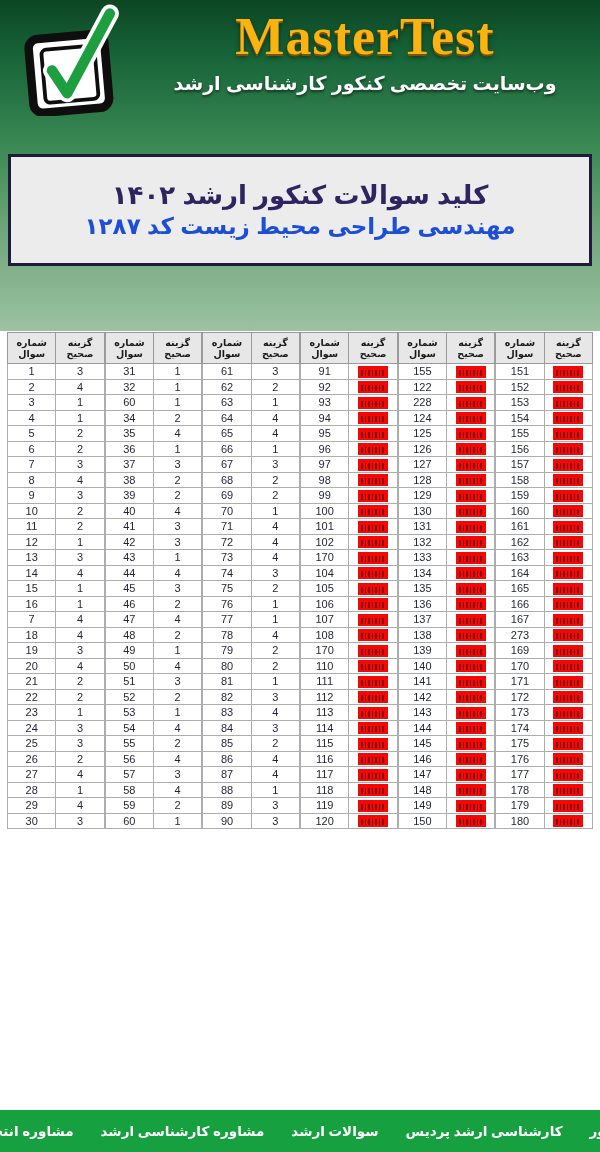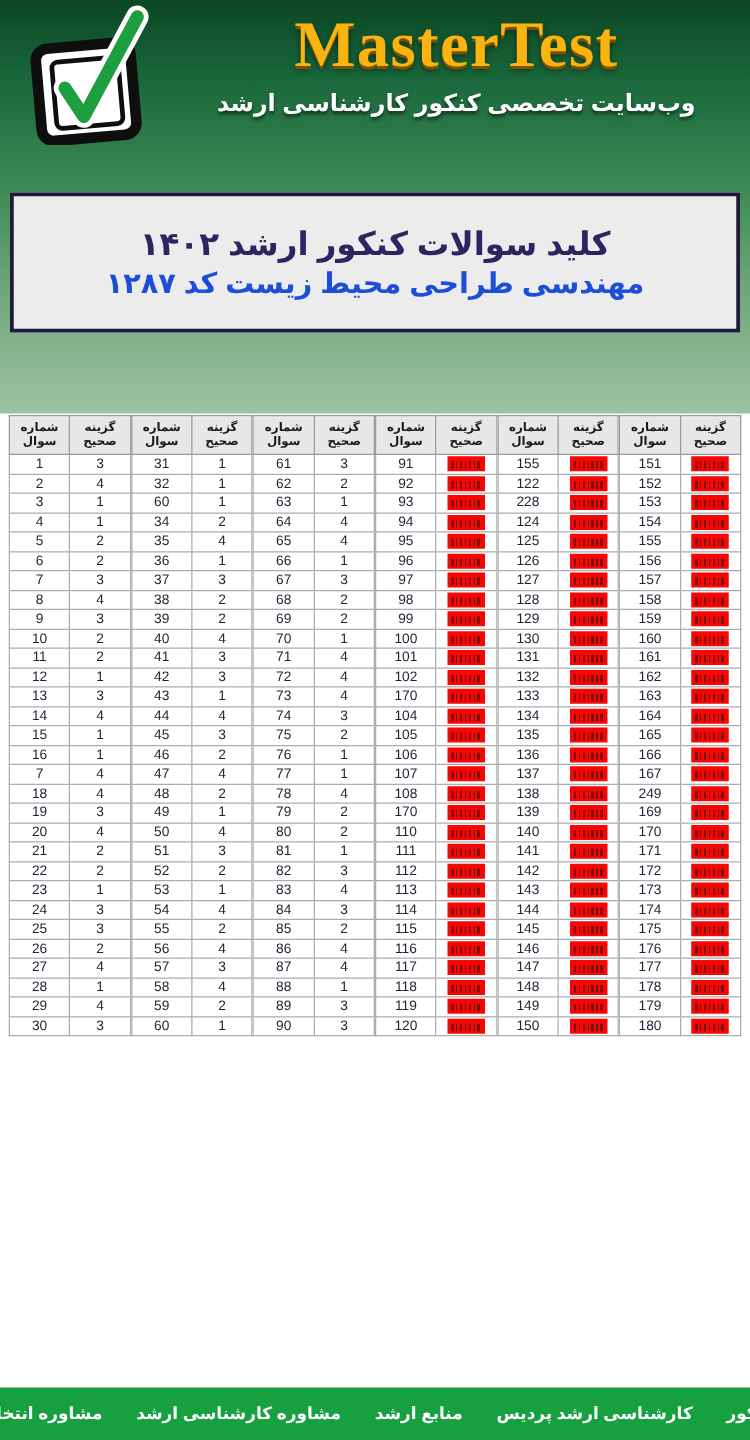--- a/index.html
+++ b/index.html
@@ -832,21 +832,21 @@
         </tr>
         <tr>
           <td>166</td>
           <td><span class="hidden-badge"></span></td>
         </tr>
         <tr>
           <td>167</td>
           <td><span class="hidden-badge"></span></td>
         </tr>
         <tr>
-          <td>249</td>
+          <td>273</td>
           <td><span class="hidden-badge"></span></td>
         </tr>
         <tr>
           <td>169</td>
           <td><span class="hidden-badge"></span></td>
         </tr>
         <tr>
           <td>170</td>
           <td><span class="hidden-badge"></span></td>
         </tr>
@@ -890,16 +890,16 @@
           <td>180</td>
           <td><span class="hidden-badge"></span></td>
         </tr>
       </tbody>
     </table>
   </div>
 
 <div class="footer" id="footer">
     <a href="#">ارشد بدون کنکور</a>
     <a href="#">کارشناسی ارشد پردیس</a>
-    <a href="#">منابع ارشد</a>
+    <a href="#">سوالات ارشد</a>
     <a href="#">مشاوره کارشناسی ارشد</a>
     <a href="#">مشاوره انتخاب رشته ارشد</a>
   </div>
 
 </body></html>

